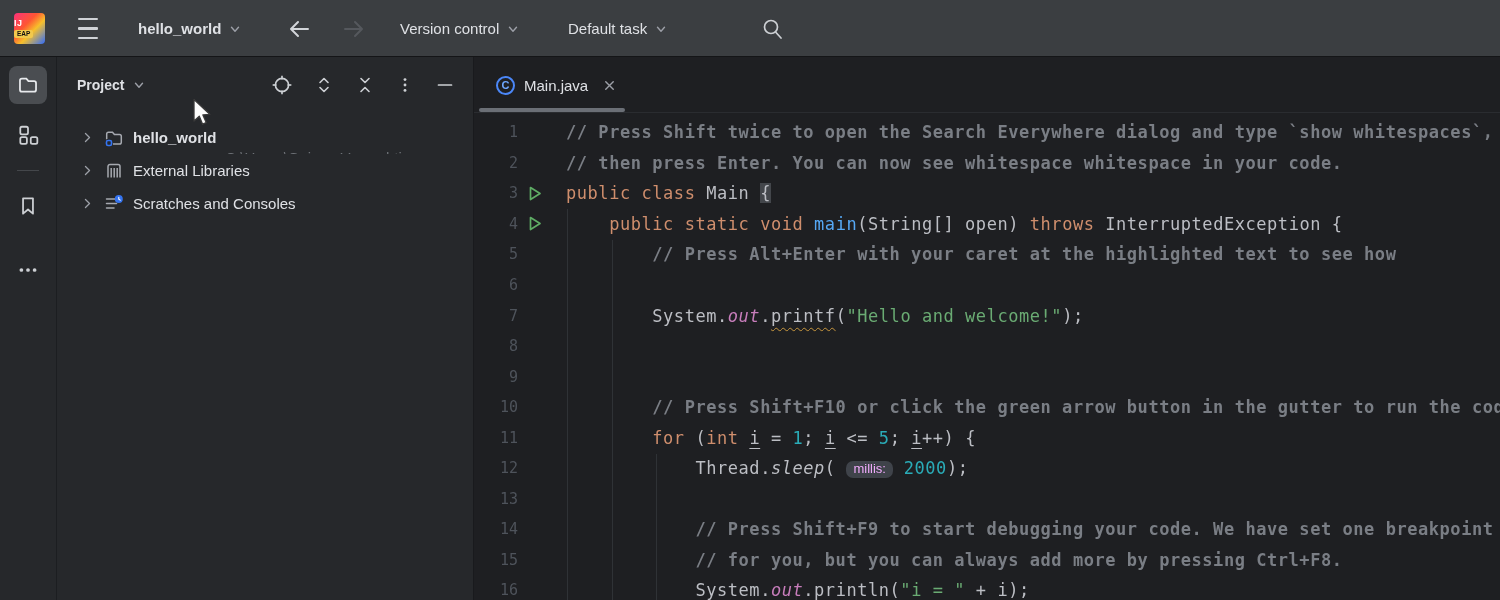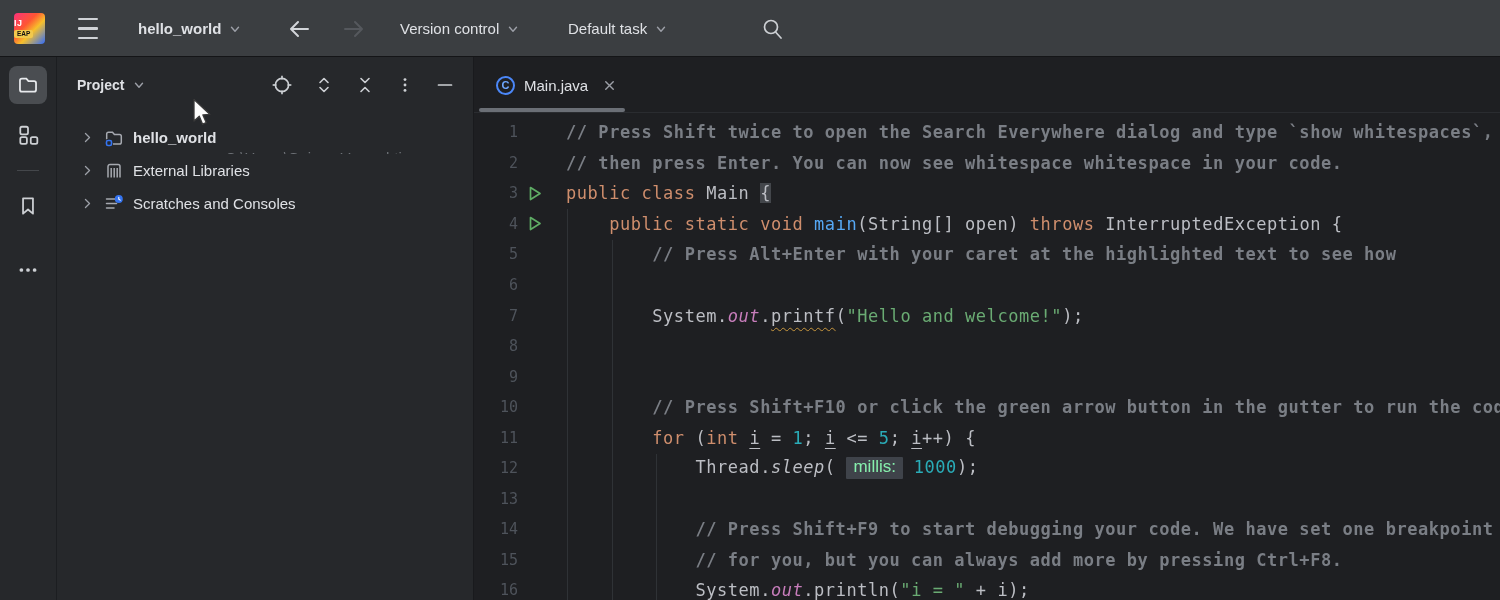--- a/index.html
+++ b/index.html
@@ -79,22 +79,22 @@
   .seg-kw { color:var(--c-kw,#CF8E6D); }
   .seg-tx { color:var(--c-tx,#BCBEC4); }
   .seg-str{ color:var(--c-str,#6AAB73); }
   .seg-num{ color:var(--c-num,#2AACB8); }
   .seg-fn { color:var(--c-fn,#56A8F5); }
   .seg-fld{ color:var(--c-fld,#C77DBB); font-style:italic; }
   .seg-stm{ color:var(--c-tx,#BCBEC4); font-style:italic; }
   .seg-und{ text-decoration:underline; text-underline-offset:4px; text-decoration-thickness:1px; }
   .seg-warn{ text-decoration:underline wavy #C7963E; text-underline-offset:5px; text-decoration-thickness:1px; }
   .seg-hl { background:#43464B; }
-  .seg-hint{ display:inline-block; background:#3F434A; color:#86efac; border-radius:1px;
-             padding:0 7px 2px 7px; font-family:"Liberation Sans",sans-serif; font-size:17px;
+  .seg-hint{ display:inline-block; background:#3F434A; color:#f0abfc; border-radius:7px;
+             padding:0 7px 2px 7px; font-family:"Liberation Sans",sans-serif; font-size:13px;
              letter-spacing:0; vertical-align:1px; }
 
   
   .cursor { position:absolute; left:190px; top:98px; z-index:40; pointer-events:none; }
 </style>
 </head>
 <body>
 
 <div class="app">
 
@@ -332,21 +332,21 @@
             <div class="code-text"><span class="seg-tx">        </span><span class="seg-cm">// Press Shift+F10 or click the green arrow button in the gutter to run the code.</span></div>
           </div>
           <div class="code-row">
             <div class="gutter-num">11</div>
             <div class="gutter-ic"></div>
             <div class="code-text"><span class="seg-tx">        </span><span class="seg-kw">for</span><span class="seg-tx"> (</span><span class="seg-kw">int</span><span class="seg-tx"> </span><span class="seg-und">i</span><span class="seg-tx"> = </span><span class="seg-num">1</span><span class="seg-tx">; </span><span class="seg-und">i</span><span class="seg-tx"> &lt;= </span><span class="seg-num">5</span><span class="seg-tx">; </span><span class="seg-und">i</span><span class="seg-tx">++) {</span></div>
           </div>
           <div class="code-row">
             <div class="gutter-num">12</div>
             <div class="gutter-ic"></div>
-            <div class="code-text"><span class="seg-tx">            Thread.</span><span class="seg-stm">sleep</span><span class="seg-tx">( </span><span class="seg-hint">millis:</span><span class="seg-tx"> </span><span class="seg-num">1000</span><span class="seg-tx">);</span></div>
+            <div class="code-text"><span class="seg-tx">            Thread.</span><span class="seg-stm">sleep</span><span class="seg-tx">( </span><span class="seg-hint">millis:</span><span class="seg-tx"> </span><span class="seg-num">2000</span><span class="seg-tx">);</span></div>
           </div>
           <div class="code-row">
             <div class="gutter-num">13</div>
             <div class="gutter-ic"></div>
             <div class="code-text"></div>
           </div>
           <div class="code-row">
             <div class="gutter-num">14</div>
             <div class="gutter-ic"></div>
             <div class="code-text"><span class="seg-tx">            </span><span class="seg-cm">// Press Shift+F9 to start debugging your code. We have set one breakpoint</span></div>

